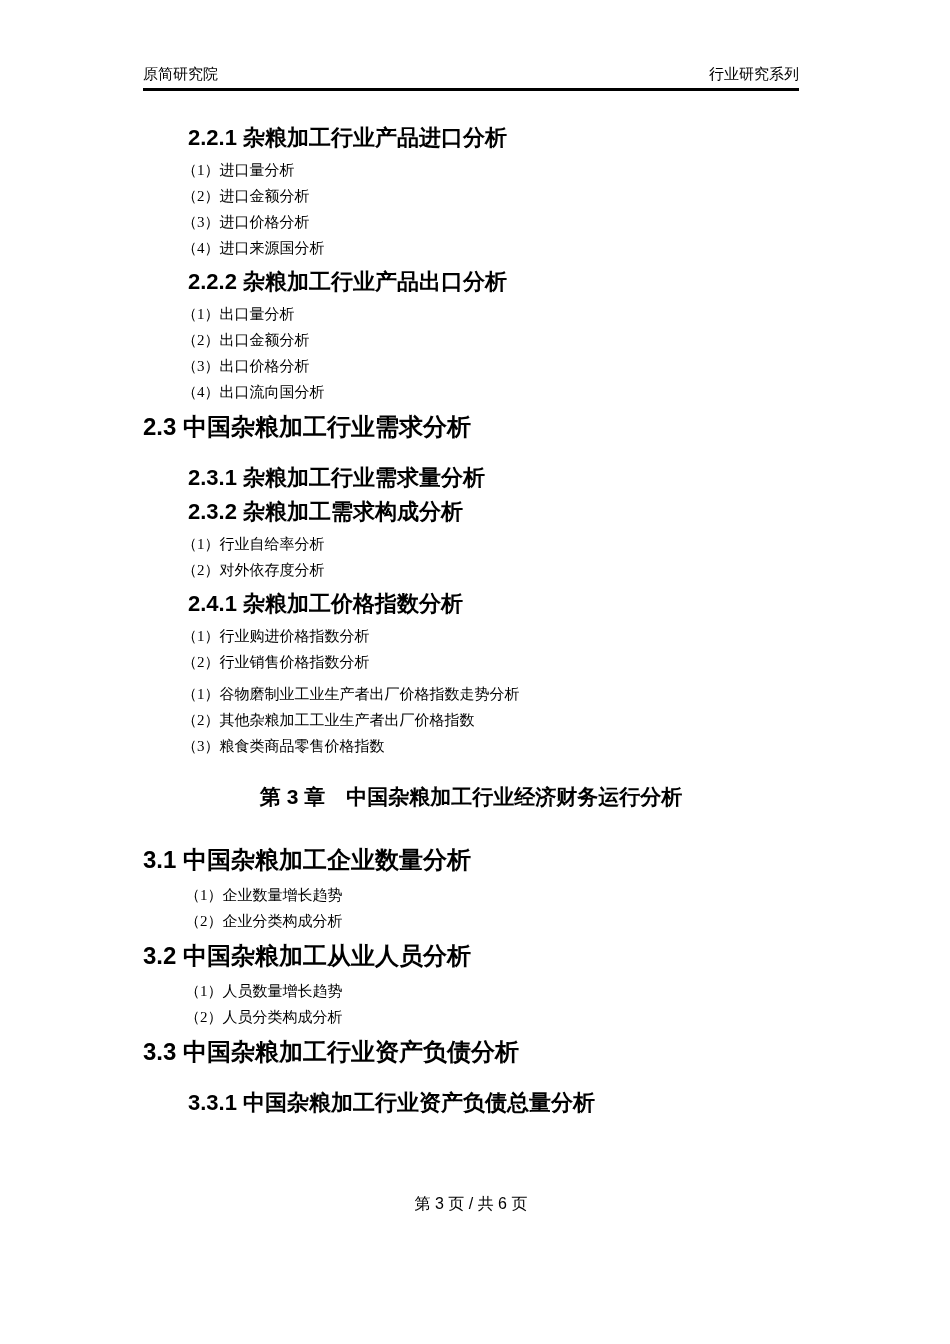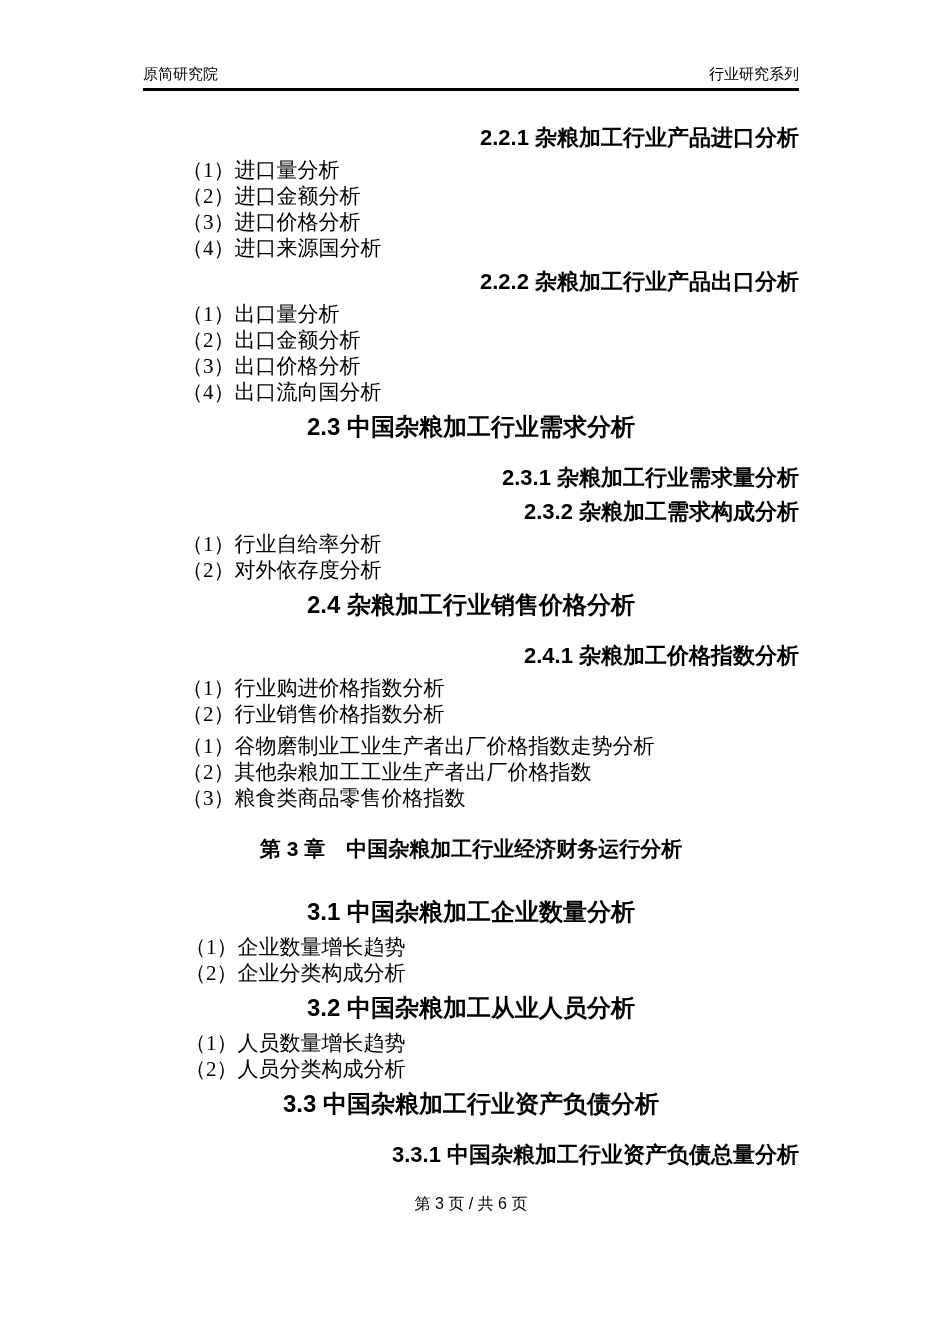--- a/index.html
+++ b/index.html
@@ -28,46 +28,44 @@
   }
   
   .content { margin: 0 143px; }
   .h2 {
     font-family: "Liberation Sans", "DejaVu Sans", sans-serif;
     font-weight: bold;
     font-size: 24px;
     line-height: 32px;
     margin-top: 6px;
     margin-bottom: 6px;
-    text-align: center;
   }
   .h3 {
     font-family: "Liberation Sans", "DejaVu Sans", sans-serif;
     font-weight: bold;
     font-size: 22px;
     line-height: 30px;
     margin: 6px 0 4px 45px;
-    text-align: right;
   }
   .h3.mt-lg { margin-top: 32px; }
   .h2 + .h3 { margin-top: 20px; }
   .h3 + .h3 { margin-top: 0; }
   .chapter {
     font-family: "Liberation Sans", "DejaVu Sans", sans-serif;
     font-weight: bold;
     font-size: 21px;
     line-height: 40px;
     text-align: center;
     margin-top: 18px;
     margin-bottom: 27px;
   }
   .items { margin: 4px 0 6px 39px; }
   .items.indent-lg { margin-left: 42px; }
   .item {
-    font-size: 21px;
+    font-size: 15px;
     line-height: 26px;
     font-family: "Liberation Serif", "DejaVu Serif", serif;
   }
   
   .footer {
     position: absolute;
     left: 0;
     right: 0;
     top: 1194px;
     text-align: center;
@@ -105,21 +103,20 @@
     </div>
 
     <div class="h2">2.3 中国杂粮加工行业需求分析</div>
     <div class="h3">2.3.1 杂粮加工行业需求量分析</div>
     <div class="h3">2.3.2 杂粮加工需求构成分析</div>
     <div class="items">
       <div class="item">（1）行业自给率分析</div>
       <div class="item">（2）对外依存度分析</div>
     </div>
 
-    <div class="h2">2.4 杂粮加工行业销售价格分析</div>
     <div class="h3">2.4.1 杂粮加工价格指数分析</div>
     <div class="items">
       <div class="item">（1）行业购进价格指数分析</div>
       <div class="item">（2）行业销售价格指数分析</div>
     </div>
 
     <div class="items">
       <div class="item">（1）谷物磨制业工业生产者出厂价格指数走势分析</div>
       <div class="item">（2）其他杂粮加工工业生产者出厂价格指数</div>
       <div class="item">（3）粮食类商品零售价格指数</div>

